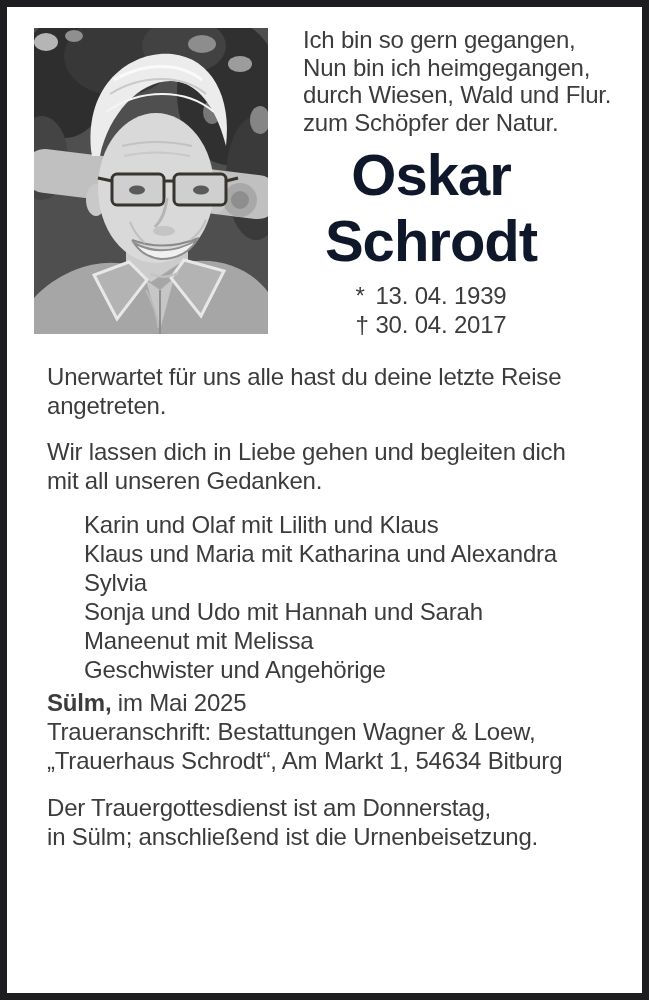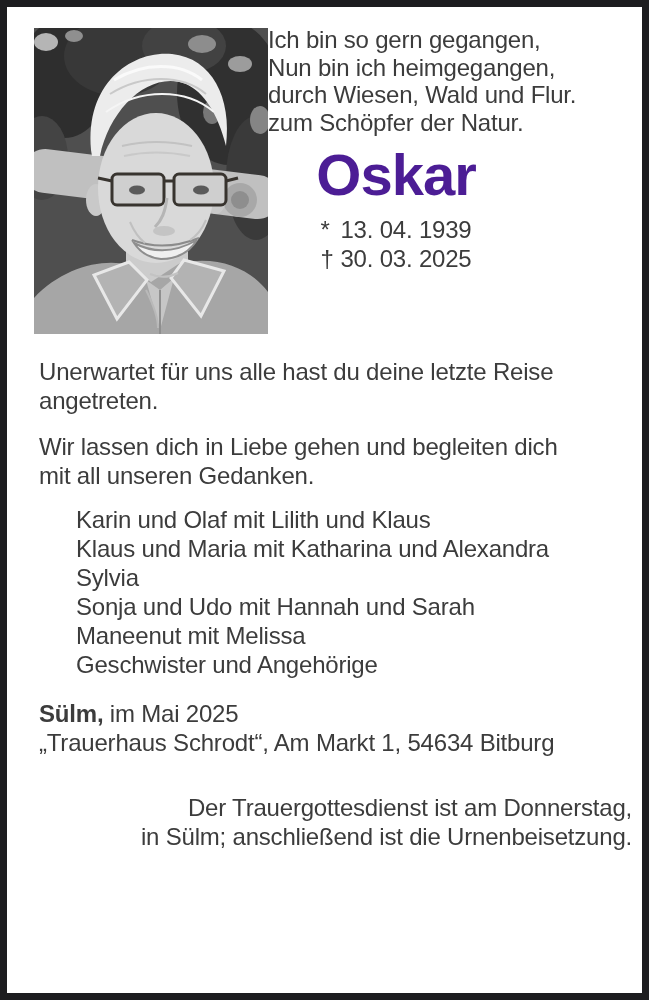--- a/index.html
+++ b/index.html
@@ -12,38 +12,38 @@
     font-family:"Liberation Sans",sans-serif;
     color:#3c3c3c;
     overflow:hidden;
   }
   .top{display:flex;padding:21px 0 0 27px;}
   .photo{
     width:234px;height:306px;flex:0 0 auto;
     background:#4f4f4f;overflow:hidden;
   }
   .photo svg{display:block;width:234px;height:306px;}
-  .right-col{width:332px;}
+  .right-col{margin-left:35px;width:332px;}
   .poem{font-size:24px;line-height:27.5px;margin-top:-2px;letter-spacing:-0.2px;}
   .poem div{white-space:nowrap;}
   .name-box{
     width:256px;text-align:center;margin-top:6px;
     font-weight:bold;font-size:58px;line-height:66px;
-    color:#4c1d95;letter-spacing:-1px;
+    color:#0f172a;letter-spacing:-1px;
   }
   .dates-wrap{width:256px;text-align:center;margin-top:8px;text-decoration:underline;}
   .dates{display:inline-block;text-align:left;font-size:24px;line-height:28.5px;letter-spacing:-0.2px;}
   .dates .sym{display:inline-block;width:20px;}
-  .body{padding:0 10px 0 32px;font-size:24px;line-height:29px;letter-spacing:-0.2px;}
+  .body{padding:0 10px 0 40px;font-size:24px;line-height:29px;letter-spacing:-0.2px;}
   .body div{white-space:nowrap;}
   .par-intro{margin-top:23px;}
   .par-farewell{margin-top:17px;}
   .mourners{margin-top:15px;padding-left:37px;}
-  .dateline-block{margin-top:20px;}
-  .par-service{margin-top:36px;text-align:right;}
+  .dateline-block{margin-top:4px;}
+  .par-service{margin-top:18px;}
   .par-prayer{margin-top:14px;}
   .place{font-weight:bold;}
 </style>
 </head>
 <body>
 
 <div class="page">
 
   <div class="top">
 
@@ -113,25 +113,26 @@
 
     <div class="right-col">
       <div class="poem">
         <div>Ich bin so gern gegangen,</div>
         <div>Nun bin ich heimgegangen,</div>
         <div>durch Wiesen, Wald und Flur.</div>
         <div>zum Schöpfer der Natur.</div>
       </div>
       <div class="name-box">
         <div>Oskar</div>
+        <div>Schrodt</div>
       </div>
       <div class="dates-wrap">
         <div class="dates">
           <div><span class="sym">*</span><span>13. 04. 1939</span></div>
-          <div><span class="sym">†</span><span>30. 03. 2025</span></div>
+          <div><span class="sym">†</span><span>30. 04. 2017</span></div>
         </div>
       </div>
     </div>
   </div>
 
   <div class="body">
 
     <div class="par-intro">
       <div>Unerwartet für uns alle hast du deine letzte Reise</div>
       <div>angetreten.</div>
@@ -146,20 +147,21 @@
       <div>Karin und Olaf mit Lilith und Klaus</div>
       <div>Klaus und Maria mit Katharina und Alexandra</div>
       <div>Sylvia</div>
       <div>Sonja und Udo mit Hannah und Sarah</div>
       <div>Maneenut mit Melissa</div>
       <div>Geschwister und Angehörige</div>
     </div>
 
     <div class="dateline-block">
       <div><span class="place">Sülm,</span><span> im Mai 2025</span></div>
+      <div>Traueranschrift: Bestattungen Wagner &amp; Loew,</div>
       <div>„Trauerhaus Schrodt“, Am Markt 1, 54634 Bitburg</div>
     </div>
 
     <div class="par-service">
       <div>Der Trauergottesdienst ist am Donnerstag,</div>
       <div>in Sülm; anschließend ist die Urnenbeisetzung.</div>
     </div>
 
 
   </div>

